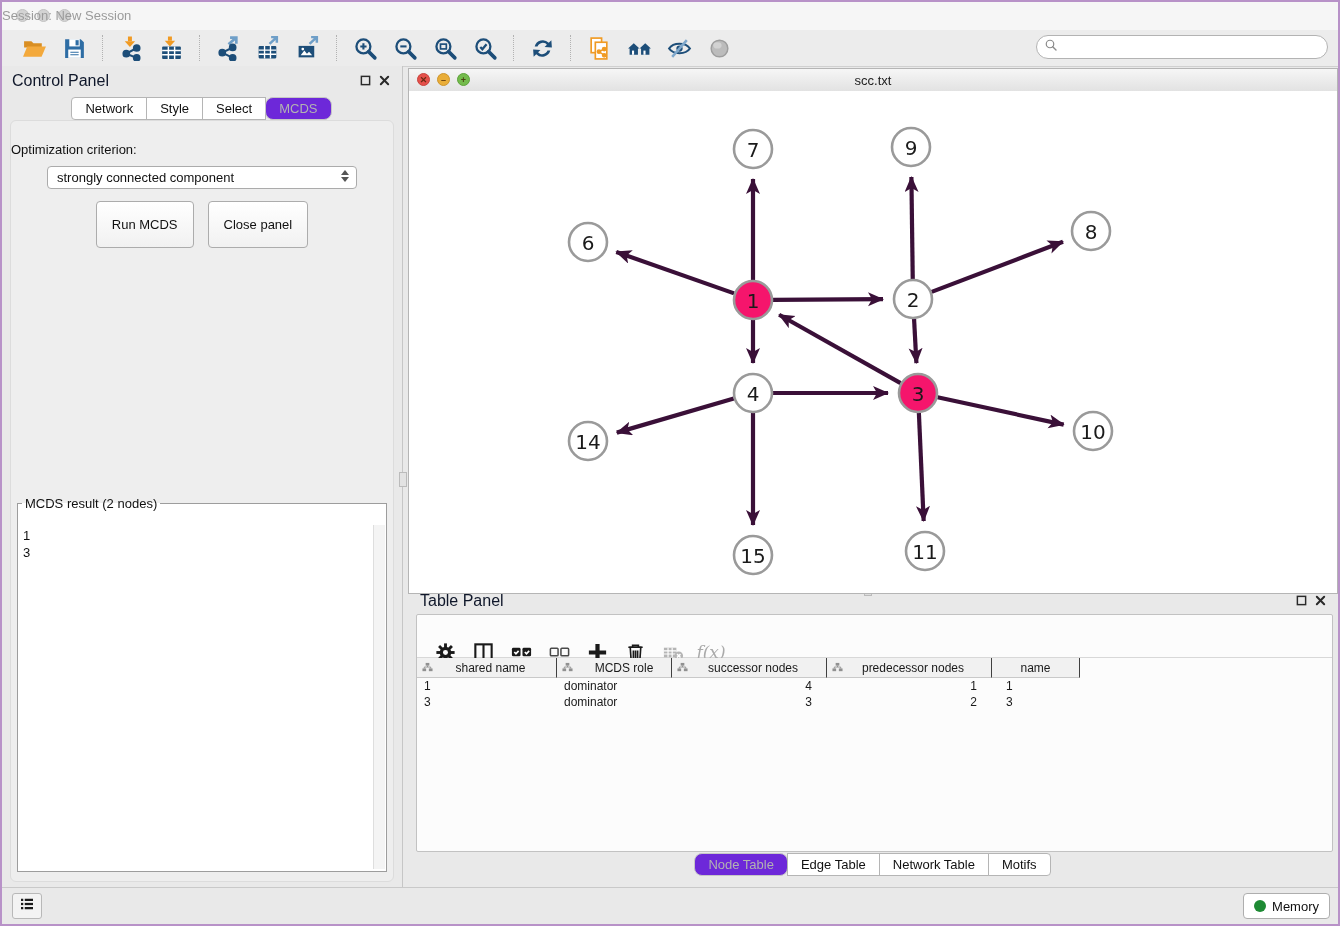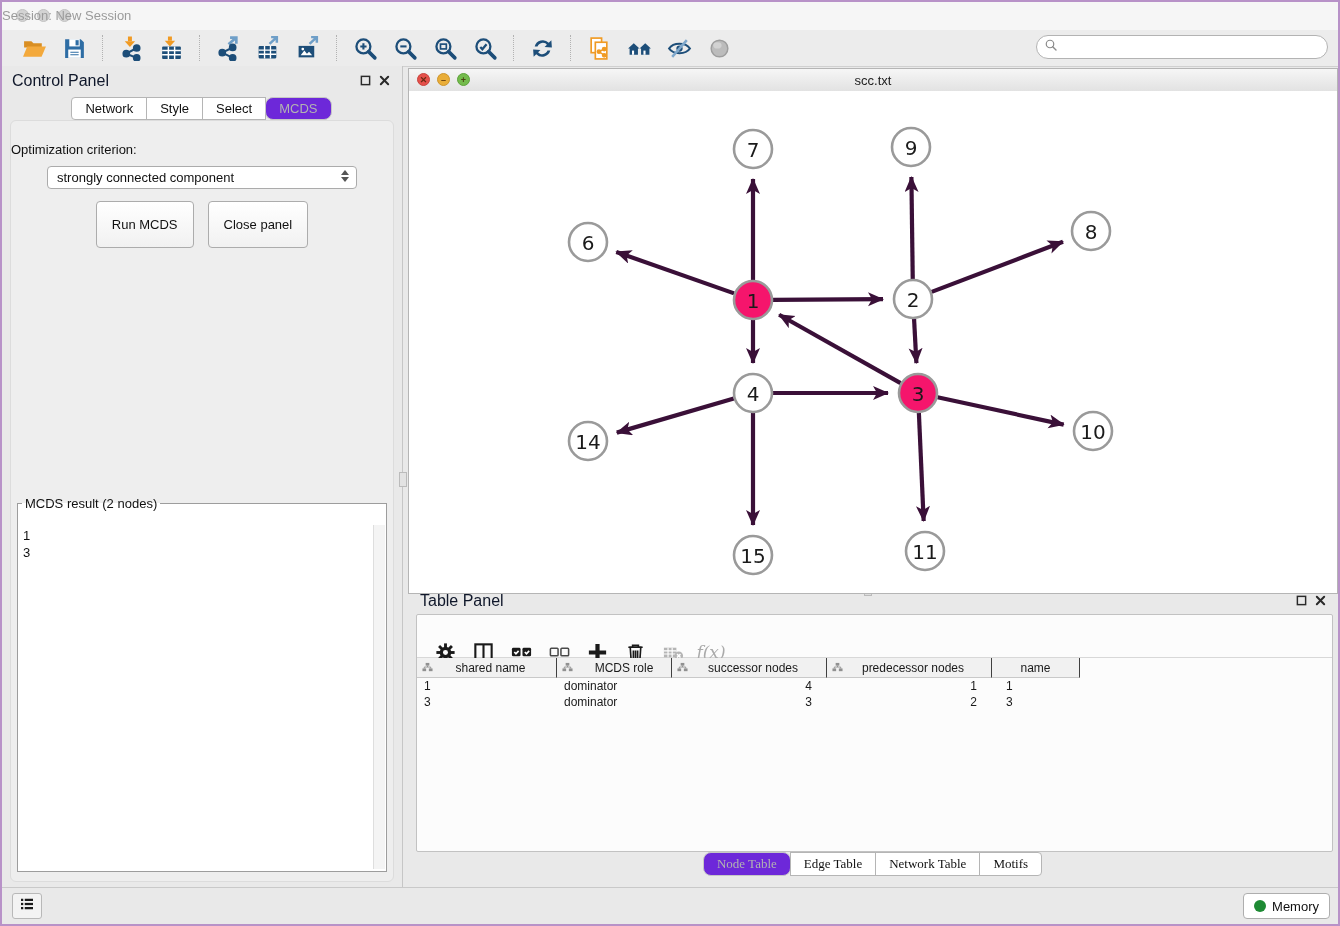--- a/index.html
+++ b/index.html
@@ -102,21 +102,21 @@
       box-sizing:border-box;display:flex;align-items:center;font-size:12px;color:#1a1a1a;
       position:relative;cursor:pointer;}
   .th .tree{margin:0 6px 0 5px;display:flex;}
   .th .tree svg{width:11px;height:11px;}
   .th .thlabel{flex:1;text-align:center;padding-right:14px;}
   .th.noicon .thlabel{padding-right:0;}
   .tbl-row{display:flex;font-size:12px;color:#1a1a1a;height:16px;align-items:center;}
   .td{box-sizing:border-box;padding-left:7px;overflow:hidden;white-space:nowrap;}
   .td.r{text-align:right;padding-right:15px;}
   .td.namecol{padding-left:14px;}
-  .tp-tabs{position:absolute;left:0;right:0;bottom:2px;display:flex;justify-content:center;font-family:Liberation Serif, serif;}
+  .tp-tabs{position:absolute;left:0;right:0;bottom:2px;display:flex;justify-content:center;}
 
   
   .statusbar{position:absolute;left:0;right:0;bottom:0;height:36px;background:#e9e9e9;
              border-top:1px solid #c9c9c9;}
   .list-btn{position:absolute;left:10px;top:5px;width:30px;height:26px;background:#f3f3f3;
             border:1px solid #b8b8b8;border-radius:3px;display:flex;align-items:center;
             justify-content:center;cursor:pointer;box-sizing:border-box;}
   .list-btn svg{width:18px;height:18px;}
   .mem-btn{position:absolute;right:8px;top:5px;height:26px;background:#fff;
            border:1px solid #aeaeae;border-radius:4px;display:flex;align-items:center;

